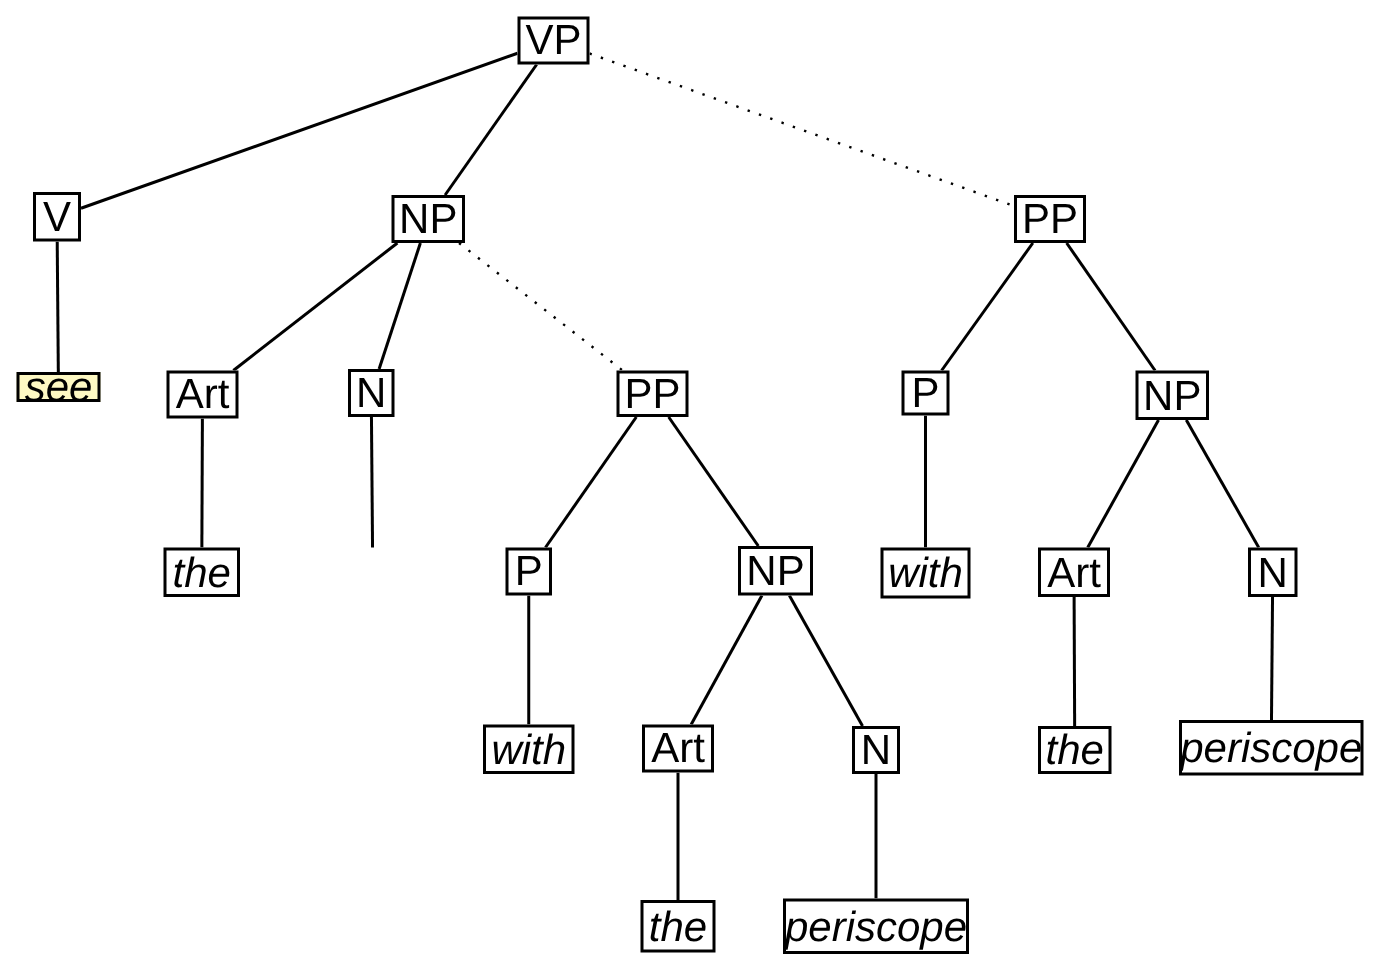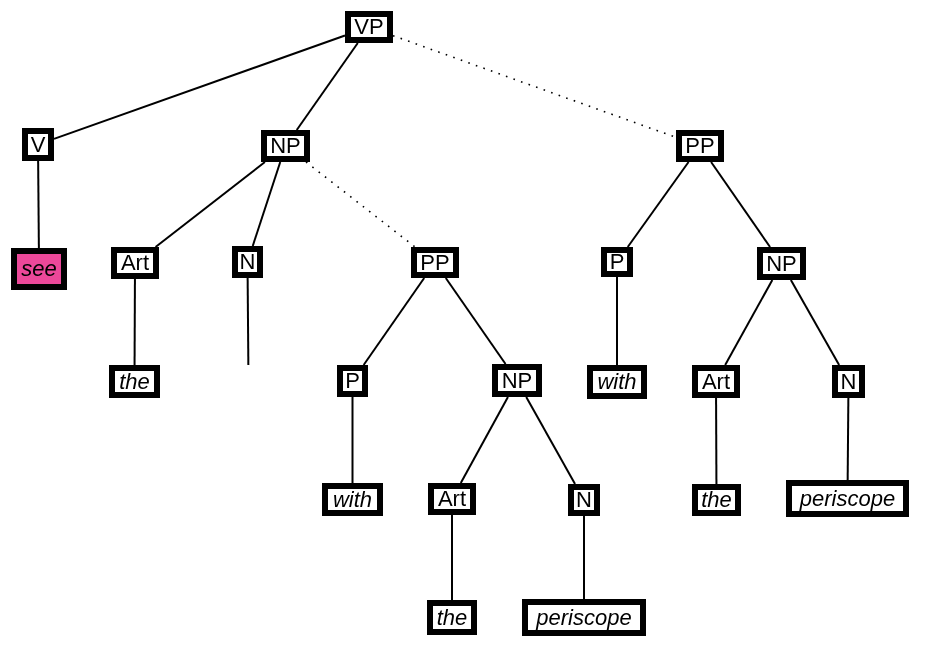--- a/index.html
+++ b/index.html
@@ -16,27 +16,27 @@
     left: 0; top: 0;
     width: 927px; height: 646px;
     display: block;
   }
   .edge { stroke: #000000; stroke-width: 2; }
   .edge.dotted { stroke-width: 1.6; stroke-dasharray: 1.6 6.4; }
   .nodes-layer { position: absolute; left: 0; top: 0; width: 927px; height: 646px; }
   .node {
     position: absolute;
     box-sizing: border-box;
-    border: 6px solid #c2410c;
+    border: 2px solid #c2410c;
     background: #ffffff;
     color: #000000;
     display: flex;
     align-items: center;
     justify-content: center;
-    font-size: 22px;
+    font-size: 28px;
     line-height: 1;
     white-space: nowrap;
   }
   .node.italic { font-style: italic; }
 </style>
 </head>
 <body>
 
 <div class="canvas">
   <svg class="edges" xmlns="http://www.w3.org/2000/svg">
@@ -62,21 +62,21 @@
       <line x1="772.3411016949152" y1="280" x2="725.1588983050848" y2="365" class="edge" style="stroke: rgb(0, 0, 0);"></line>
       <line x1="790.8686440677966" y1="280" x2="839.1313559322034" y2="365" class="edge" style="stroke: rgb(0, 0, 0);"></line>
       <line x1="716.0696202531645" y1="398" x2="716.4324894514768" y2="484" class="edge" style="stroke: rgb(0, 0, 0);"></line>
       <line x1="848.3589743589744" y1="398" x2="847.6581196581196" y2="480" class="edge" style="stroke: rgb(0, 0, 0);"></line>
     </svg>
   <div class="nodes-layer">
       <div class="node" style="left: 345px; top: 11px; width: 48px; height: 32px; border-color: rgb(0, 0, 0); background: rgb(255, 255, 255); color: rgb(0, 0, 0);">VP</div>
       <div class="node" style="left: 22px; top: 128px; width: 32px; height: 33px; border-color: rgb(0, 0, 0); background: rgb(255, 255, 255); color: rgb(0, 0, 0);">V</div>
       <div class="node" style="left: 261px; top: 130px; width: 49px; height: 32px; border-color: rgb(0, 0, 0); background: rgb(255, 255, 255); color: rgb(0, 0, 0);">NP</div>
       <div class="node" style="left: 676px; top: 130px; width: 48px; height: 32px; border-color: rgb(0, 0, 0); background: rgb(255, 255, 255); color: rgb(0, 0, 0);">PP</div>
-      <div class="node italic" style="left: 11px; top: 248px; width: 56px; height: 42px; border-color: rgb(0, 0, 0); background: #ec4899; color: rgb(0, 0, 0);">see</div>
+      <div class="node italic" style="left: 11px; top: 248px; width: 56px; height: 20px; border-color: rgb(0, 0, 0); background: #fef9c3; color: rgb(0, 0, 0);">see</div>
       <div class="node" style="left: 111px; top: 247px; width: 48px; height: 32px; border-color: rgb(0, 0, 0); background: rgb(255, 255, 255); color: rgb(0, 0, 0);">Art</div>
       <div class="node" style="left: 232px; top: 246px; width: 31px; height: 32px; border-color: rgb(0, 0, 0); background: rgb(255, 255, 255); color: rgb(0, 0, 0);">N</div>
       <div class="node" style="left: 411px; top: 247px; width: 48px; height: 31px; border-color: rgb(0, 0, 0); background: rgb(255, 255, 255); color: rgb(0, 0, 0);">PP</div>
       <div class="node" style="left: 601px; top: 247px; width: 32px; height: 30px; border-color: rgb(0, 0, 0); background: rgb(255, 255, 255); color: rgb(0, 0, 0);">P</div>
       <div class="node" style="left: 757px; top: 247px; width: 49px; height: 33px; border-color: rgb(0, 0, 0); background: rgb(255, 255, 255); color: rgb(0, 0, 0);">NP</div>
       <div class="node italic" style="left: 109px; top: 365px; width: 51px; height: 33px; border-color: rgb(0, 0, 0); background: rgb(255, 255, 255); color: rgb(0, 0, 0);">the</div>
       <div class="node" style="left: 337px; top: 365px; width: 31px; height: 32px; border-color: rgb(0, 0, 0); background: rgb(255, 255, 255); color: rgb(0, 0, 0);">P</div>
       <div class="node" style="left: 492px; top: 364px; width: 50px; height: 33px; border-color: rgb(0, 0, 0); background: rgb(255, 255, 255); color: rgb(0, 0, 0);">NP</div>
       <div class="node italic" style="left: 587px; top: 365px; width: 60px; height: 34px; border-color: rgb(0, 0, 0); background: rgb(255, 255, 255); color: rgb(0, 0, 0);">with</div>
       <div class="node" style="left: 692px; top: 365px; width: 48px; height: 33px; border-color: rgb(0, 0, 0); background: rgb(255, 255, 255); color: rgb(0, 0, 0);">Art</div>

